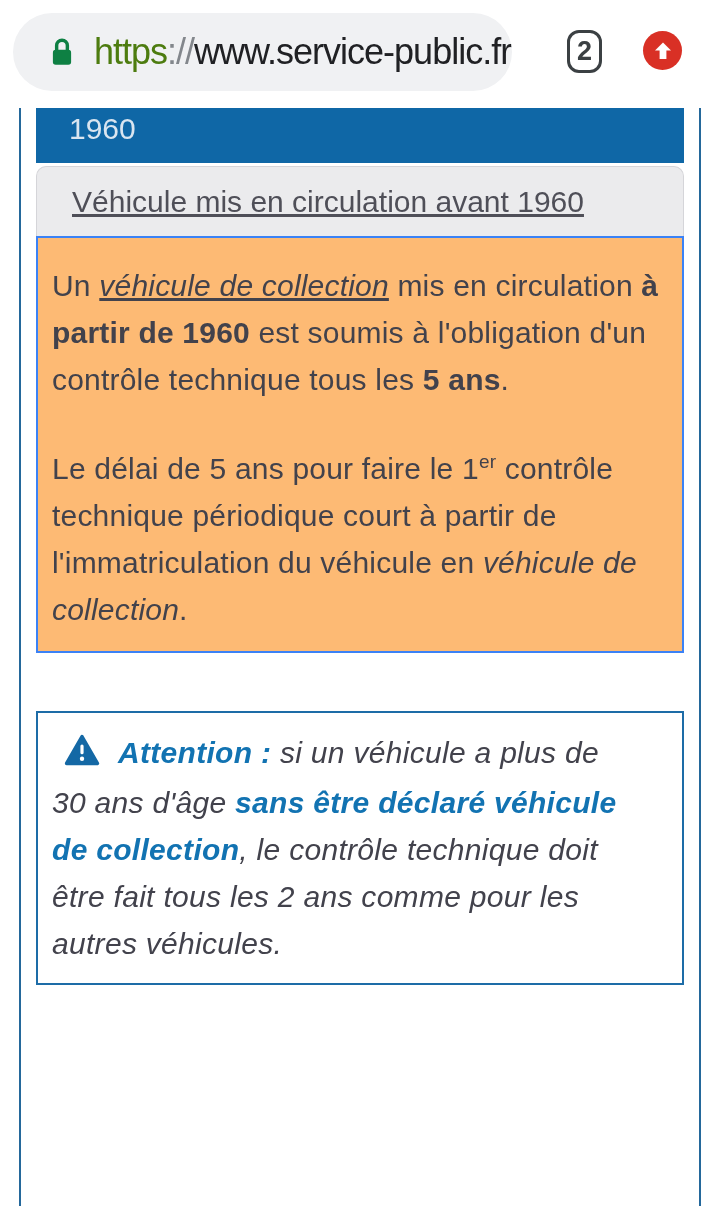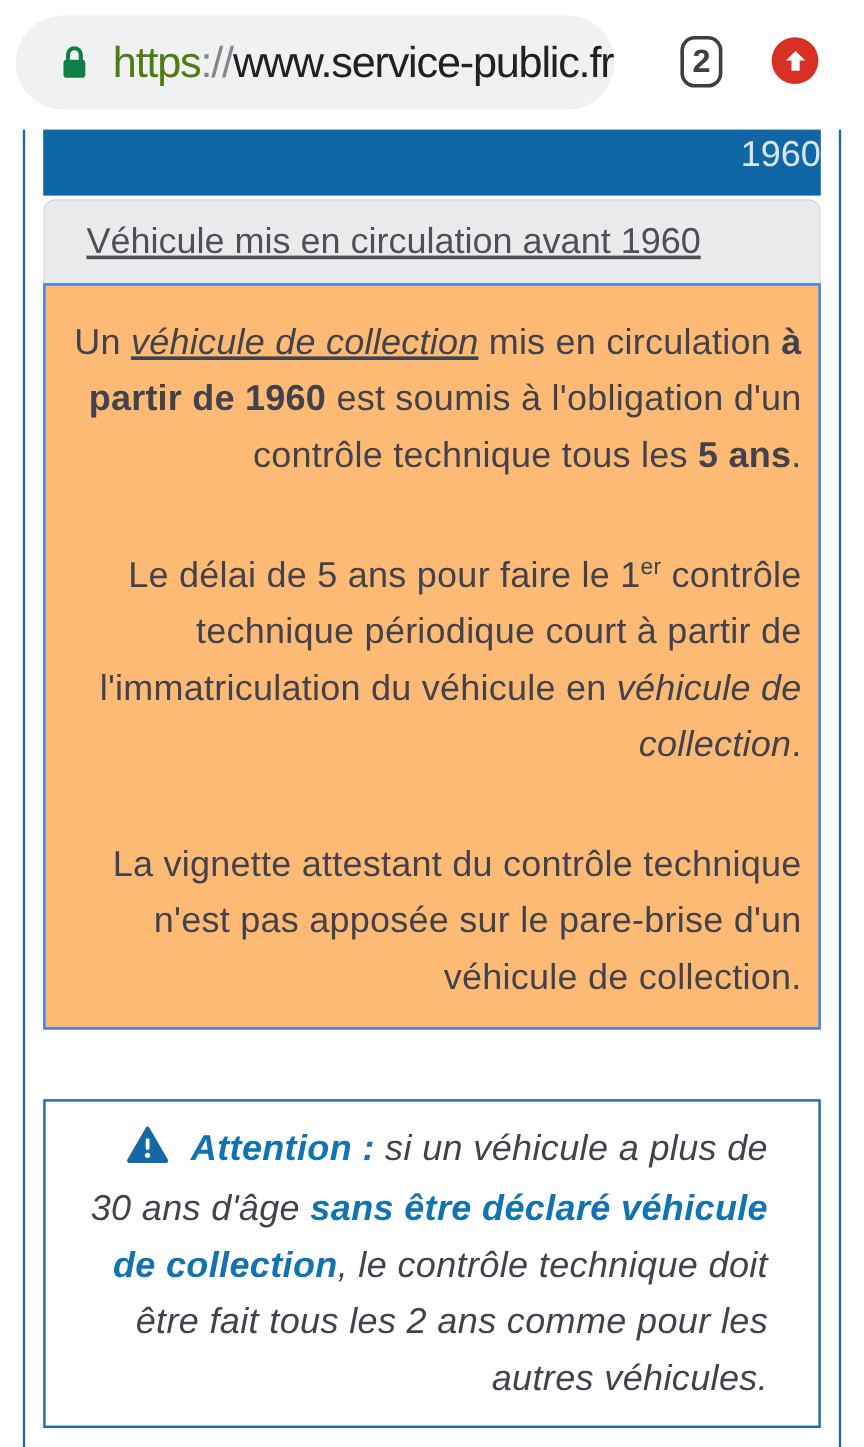--- a/index.html
+++ b/index.html
@@ -26,38 +26,37 @@
   }
   .updatebtn{
     position:absolute;left:643px;top:31px;width:39px;height:39px;border-radius:50%;
     background:#d93025;display:flex;align-items:center;justify-content:center;
   }
   
   .frame{
     margin:12px 19px 0;height:1098px;box-sizing:border-box;
     border-left:2px solid #24689b;border-right:2px solid #24689b;
     padding:0 15px;
-    text-align:right;
   }
   .tab-active{
     height:55px;background:#0f67a6;color:#d9e5f0;font-size:30px;
     box-sizing:border-box;padding:4px 0 0 33px;overflow:hidden;
   }
   .tab-inactive{
     margin-top:3px;height:70px;background:#ebebed;color:#4f4f58;font-size:30px;
     border:1px solid #d5d5d9;border-bottom:none;border-radius:10px 10px 0 0;
     box-sizing:border-box;display:flex;align-items:center;padding-left:35px;text-decoration:underline;
   }
   .panel{
     border:2px solid #3b82f6;background:#fdba74;
     padding:24px 14px 18px;color:#42424c;
     font-size:30px;line-height:47px;letter-spacing:0.2px;
   }
   .panel p{margin:0;}
-  .panel p + p{margin-top:53px;}
+  .panel p + p{margin-top:42px;}
   .iu{font-style:italic;text-decoration:underline;color:#42424c;}
   .it{font-style:italic;}
   .bd{font-weight:bold;}
   .sup{font-size:19px;vertical-align:11px;line-height:0;}
   .warning{
     margin-top:58px;border:2px solid #1d6ca7;background:#ffffff;
     padding:16px 14px;color:#42424c;
     font-size:30px;line-height:47px;letter-spacing:0.3px;font-style:italic;
   }
   .warning p{margin:0;width:588px;}
@@ -97,21 +96,20 @@
 
   <div class="tab-inactive">
     <span>Véhicule mis en circulation avant 1960</span>
   </div>
 
   <div class="panel">
     <p><span>Un </span><span class="iu">véhicule de collection</span><span> mis en circulation </span><span class="bd">à partir de 1960</span><span> est soumis à l'obligation d'un contrôle technique tous les </span><span class="bd">5 ans</span><span>.</span></p>
 
     <p><span>Le délai de 5 ans pour faire le 1</span><span class="sup">er</span><span> contrôle technique périodique court à partir de l'immatriculation du véhicule en </span><span class="it">véhicule de collection</span><span>.</span></p>
 
-    <p><span>La vignette attestant du contrôle technique n'est pas apposée sur le pare-brise d'un véhicule de collection.</span></p>
   </div>
 
   <div class="warning">
     <p><span class="wicon"><svg width="36" height="32" viewBox="0 0 24 22">
             <path d="M12 1.8 L22.6 20.2 H1.4 Z" fill="#1468a5" stroke="#1468a5" stroke-width="2.4" stroke-linejoin="round"></path>
             <rect x="10.9" y="7.2" width="2.2" height="6.8" rx="1.1" fill="#ffffff"></rect>
             <circle cx="12" cy="17" r="1.5" fill="#ffffff"></circle>
           </svg></span><span class="bluelink">Attention :</span><span> si un véhicule a plus de 30 ans d'âge </span><a class="bluelink" href="#">sans être déclaré véhicule de collection</a><span>, le contrôle technique doit être fait tous les 2 ans comme pour les autres véhicules.</span></p>
   </div>
 

